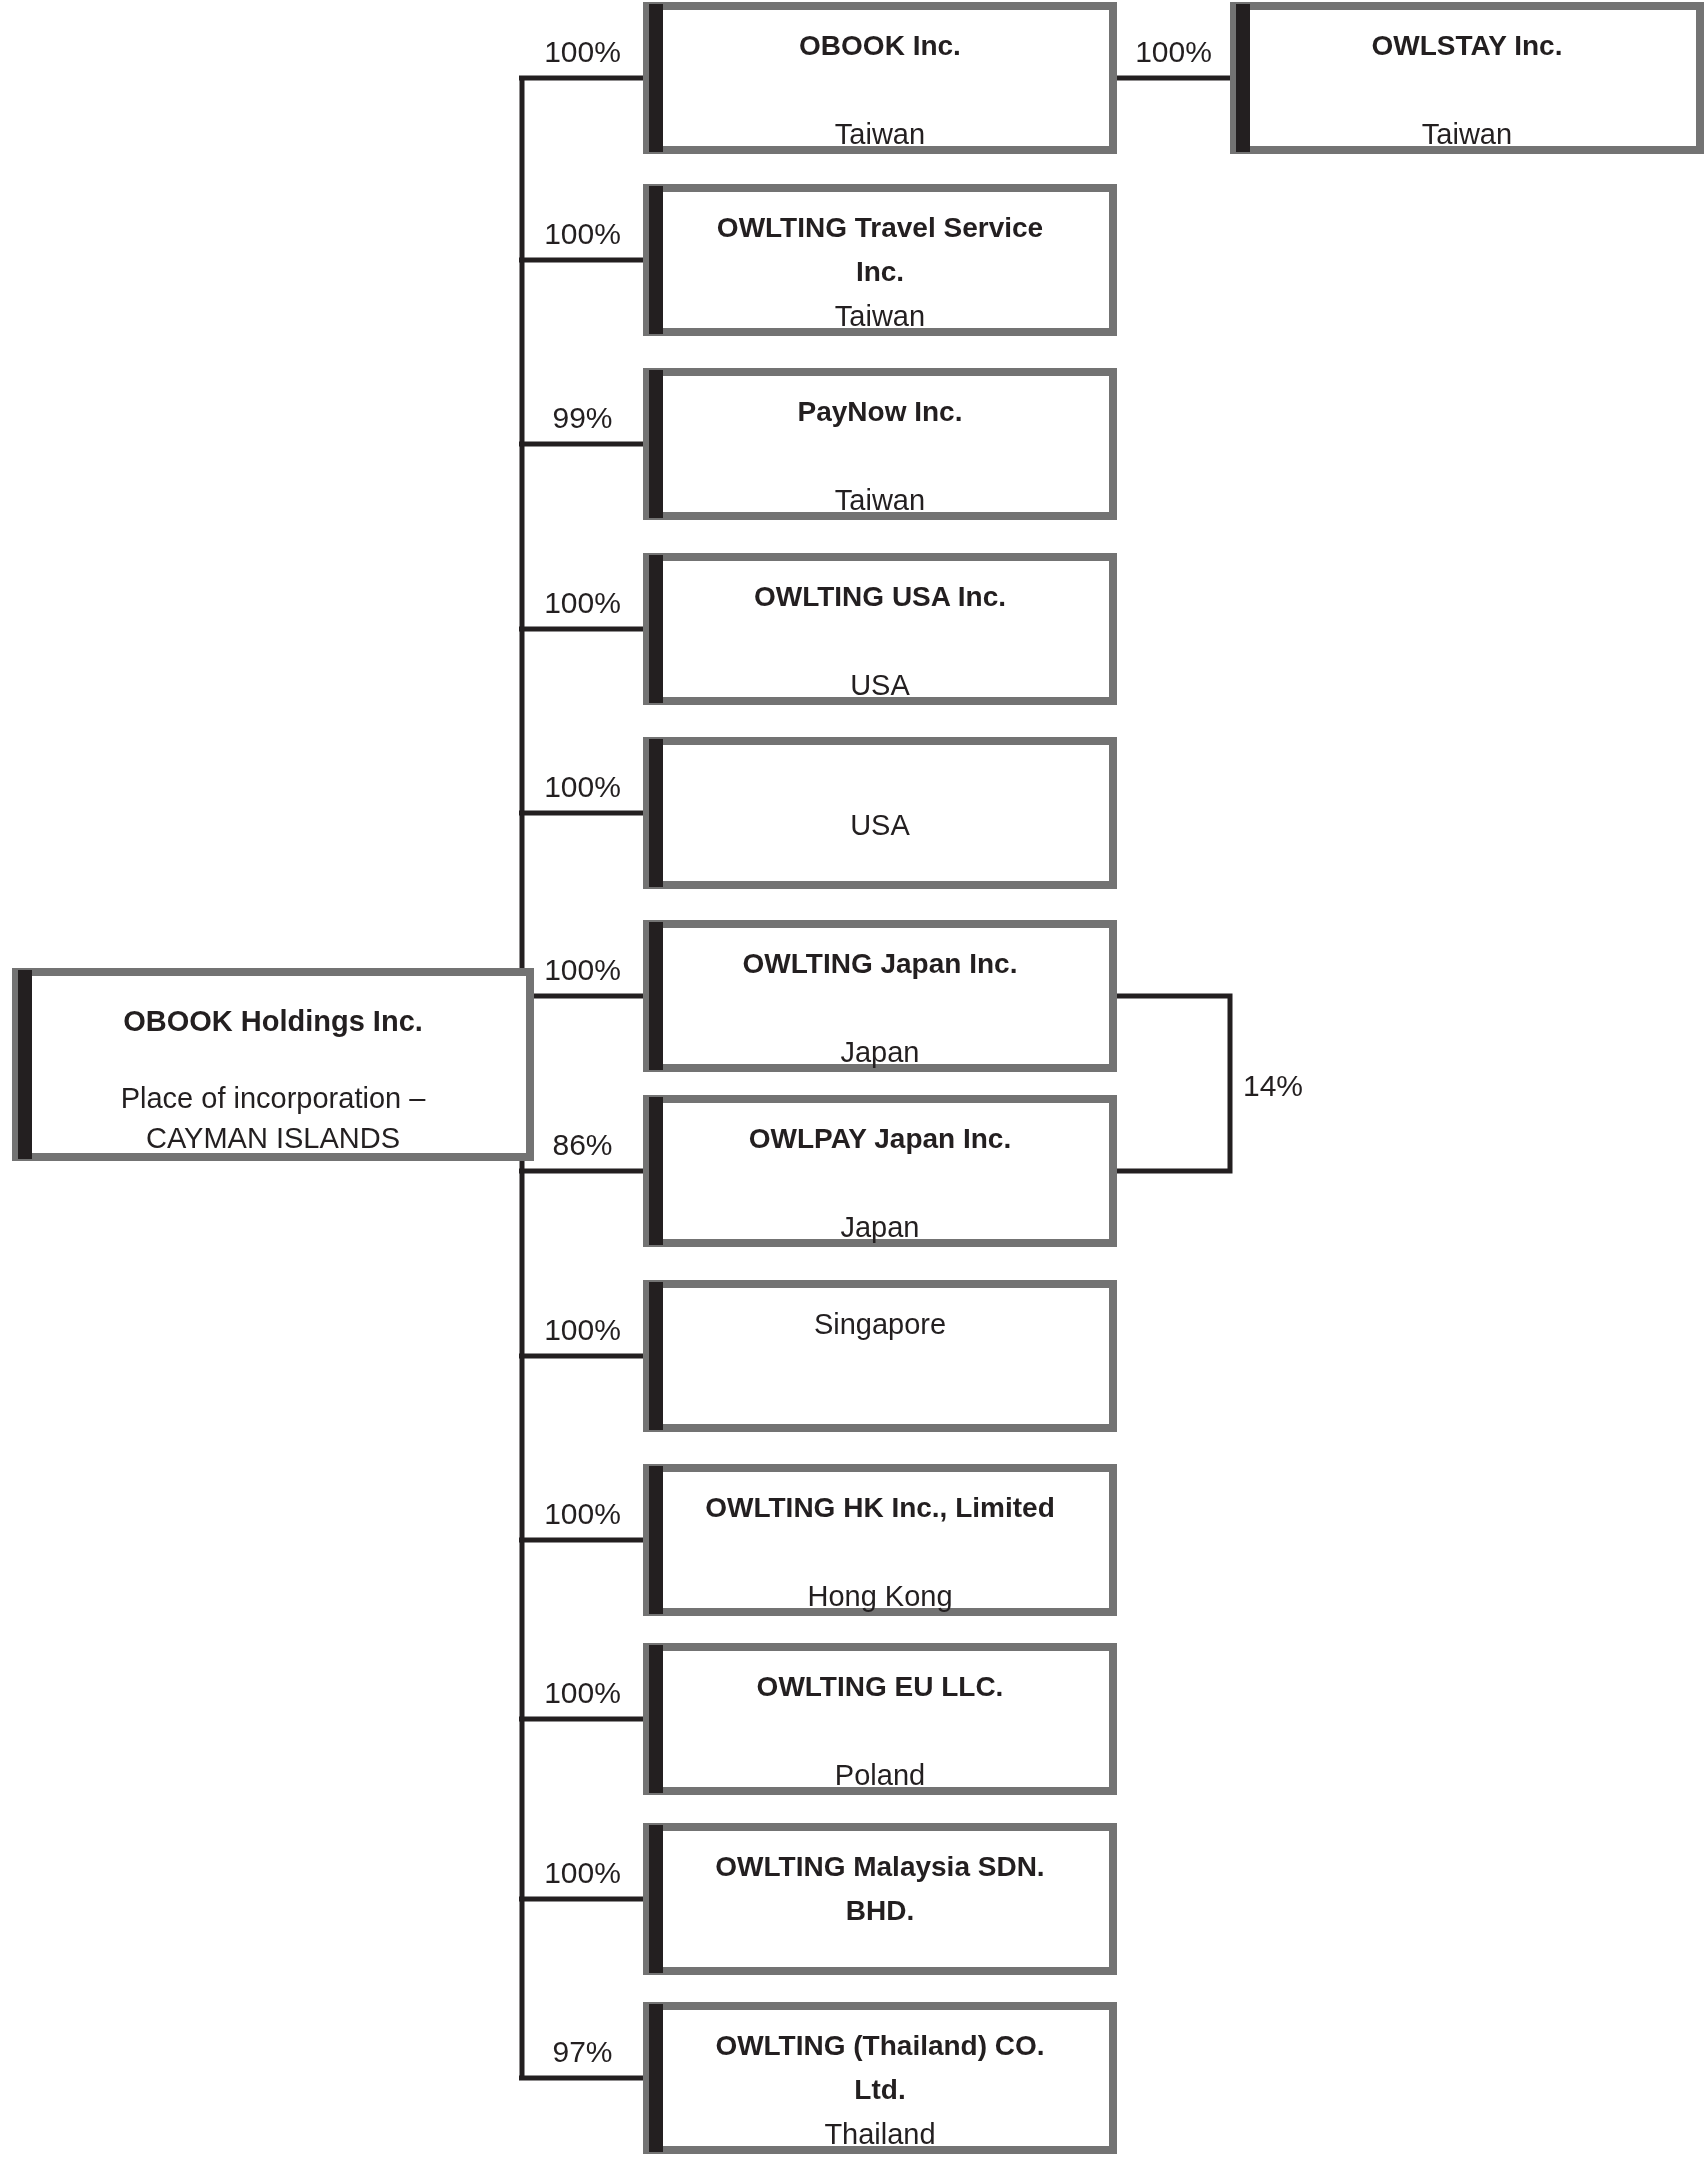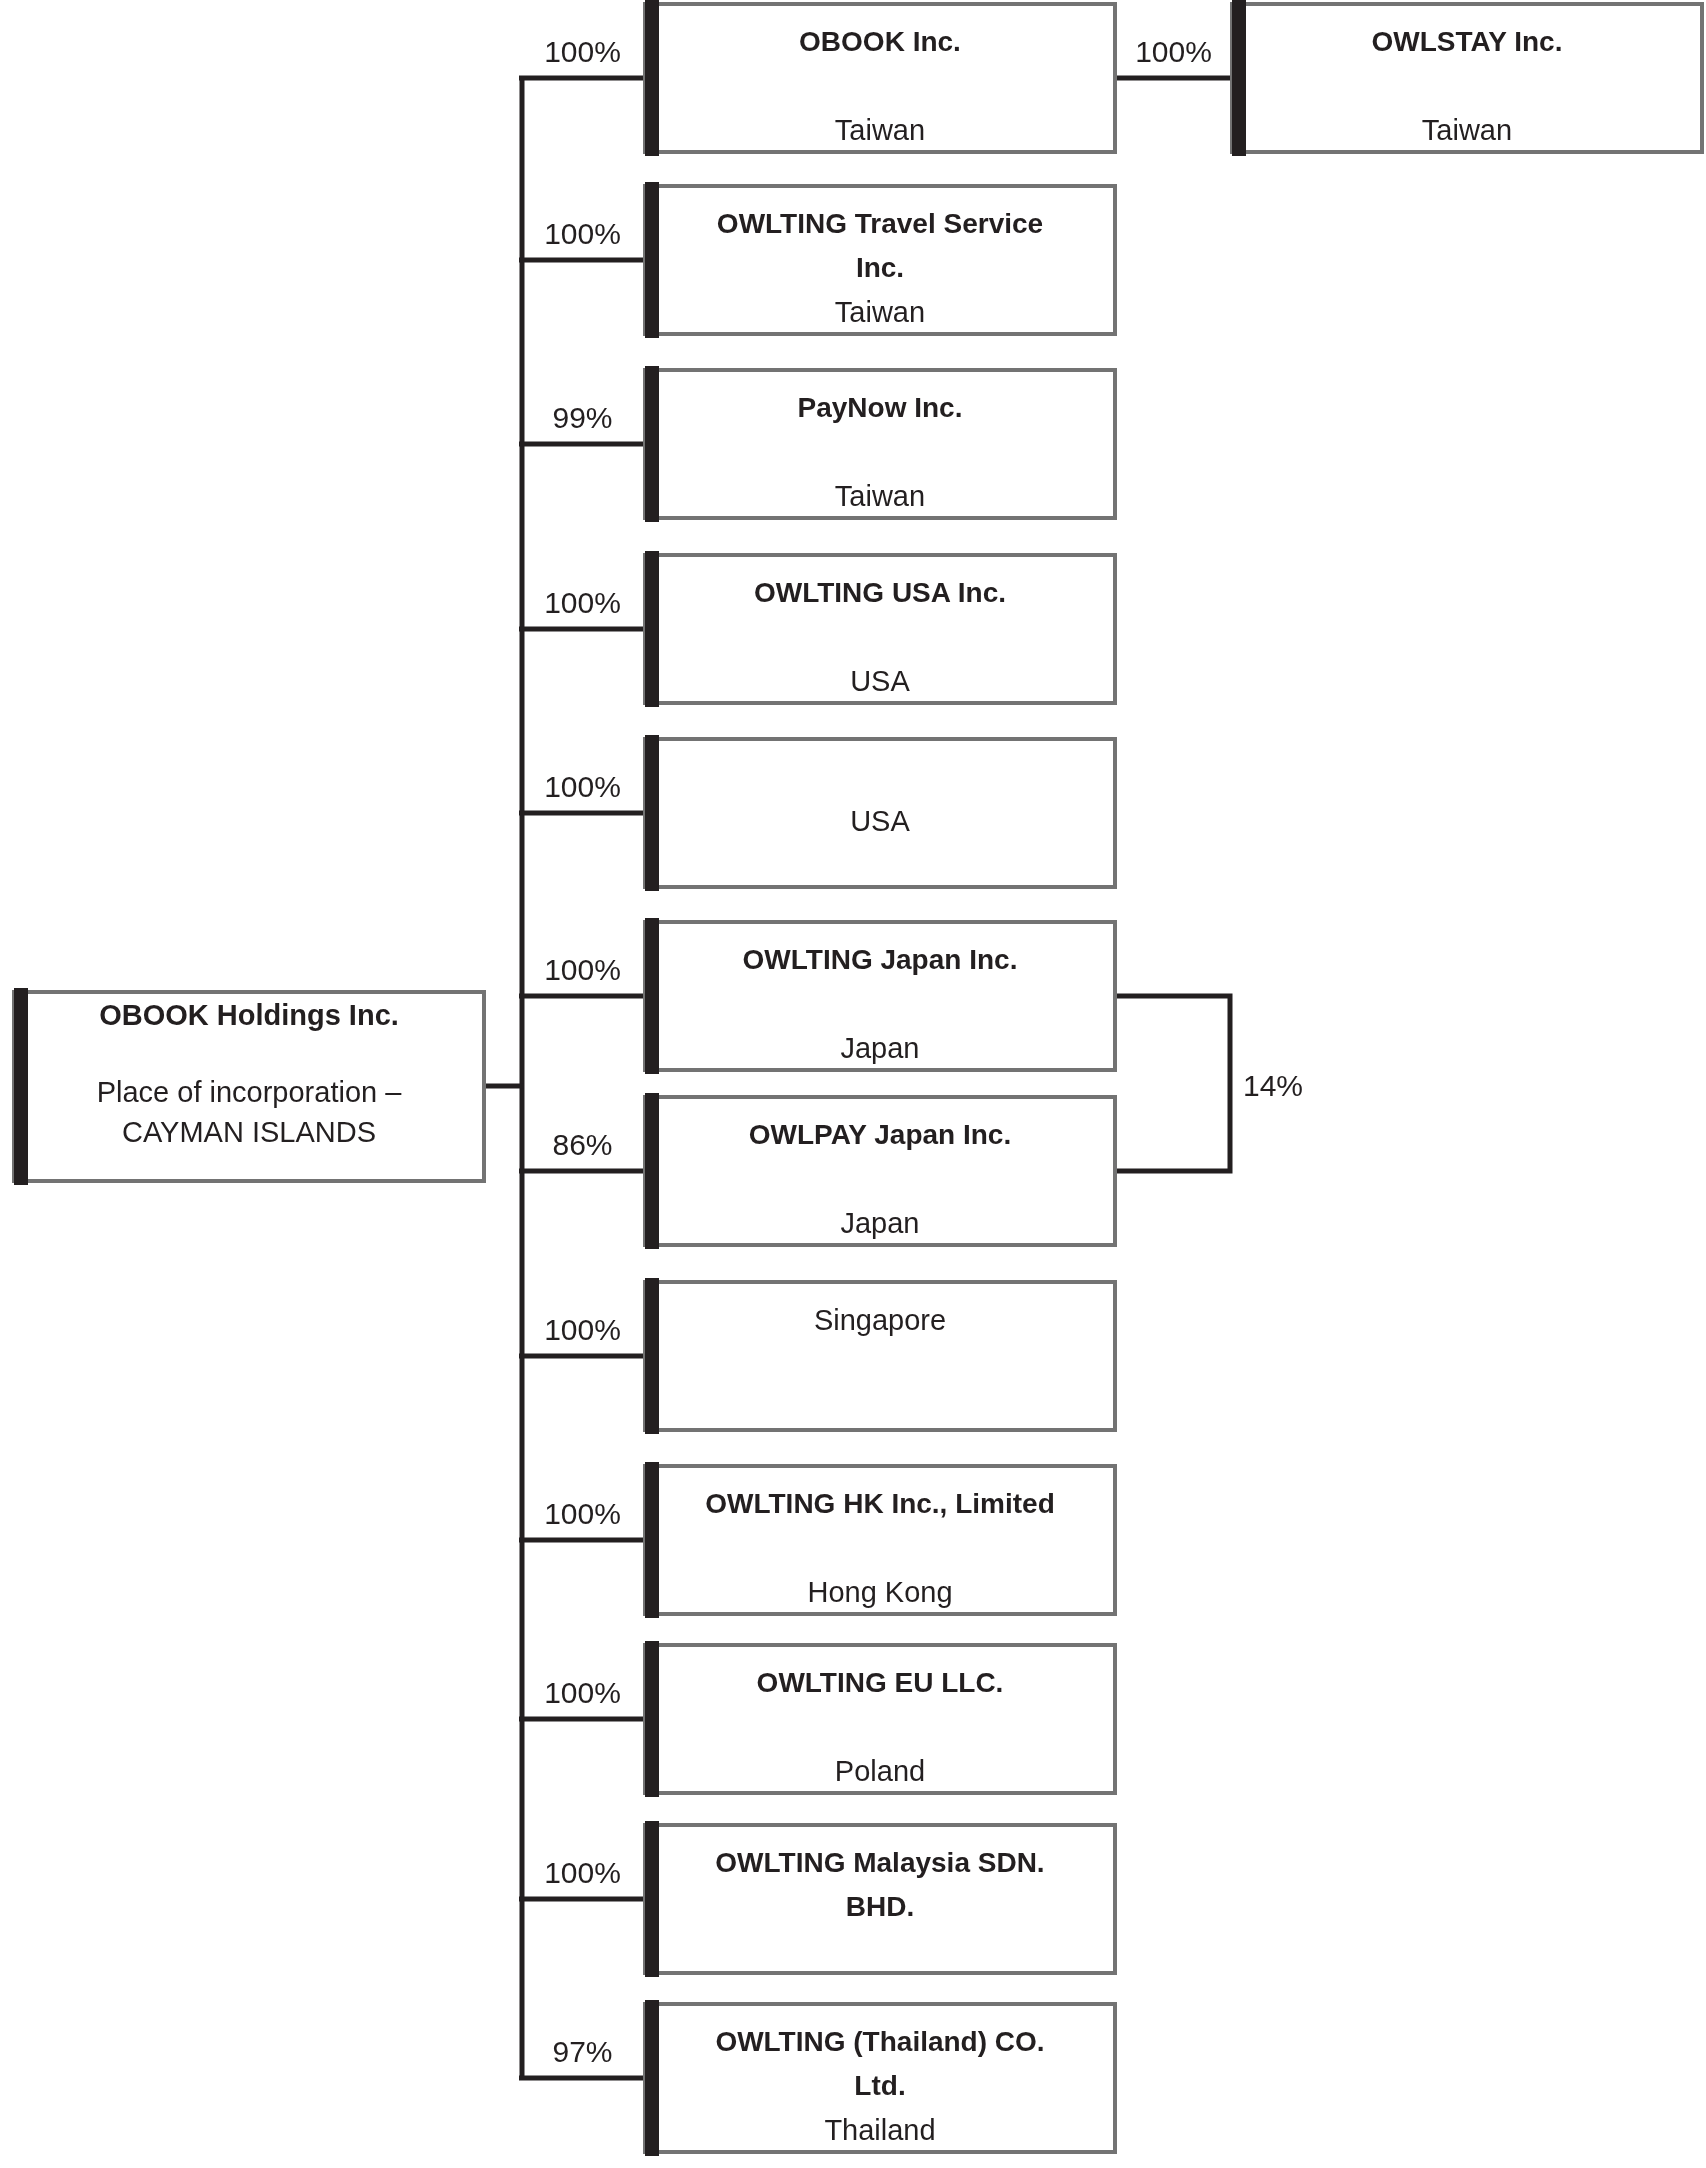--- a/index.html
+++ b/index.html
@@ -2,32 +2,32 @@
 <html><head>
 <meta charset="utf-8">
 <style>
   html,body{margin:0;padding:0;background:#ffffff;}
   body{font-family:"Liberation Sans", sans-serif;color:#231f20;}
   #canvas{position:relative;width:1706px;height:2168px;background:#ffffff;overflow:hidden;}
   #lines{position:absolute;left:0;top:0;width:1706px;height:2168px;}
 
   .box{
     position:absolute;left:643px;width:474px;height:152px;
-    background:#ffffff;border:4px solid #737373;box-sizing:border-box;
+    background:#ffffff;border:8px solid #737373;box-sizing:border-box;
     text-align:center;padding-top:14px;
   }
   .box::before{
     content:"";position:absolute;left:-2px;top:-6px;bottom:-6px;width:14px;
     background:#231f20;
   }
   .name{font-weight:bold;font-size:28px;line-height:44px;white-space:pre;}
   .country{font-size:29px;line-height:44px;white-space:pre;}
   .country.gap{margin-top:44px;}
 
-  #root-box{left:12px;top:990px;width:474px;height:193px;padding-top:0;}
+  #root-box{left:12px;top:968px;width:522px;height:193px;padding-top:24px;}
   #root-box .name{font-size:29px;line-height:42px;}
   #root-box .sub{font-size:29px;line-height:40px;white-space:pre;}
   #root-box .sub.first{margin-top:36px;}
 
   #owlstay-box{left:1230px;top:2px;width:474px;}
 
   .pct{
     position:absolute;left:521px;width:123px;text-align:center;
     font-size:30px;line-height:36px;white-space:pre;
   }

